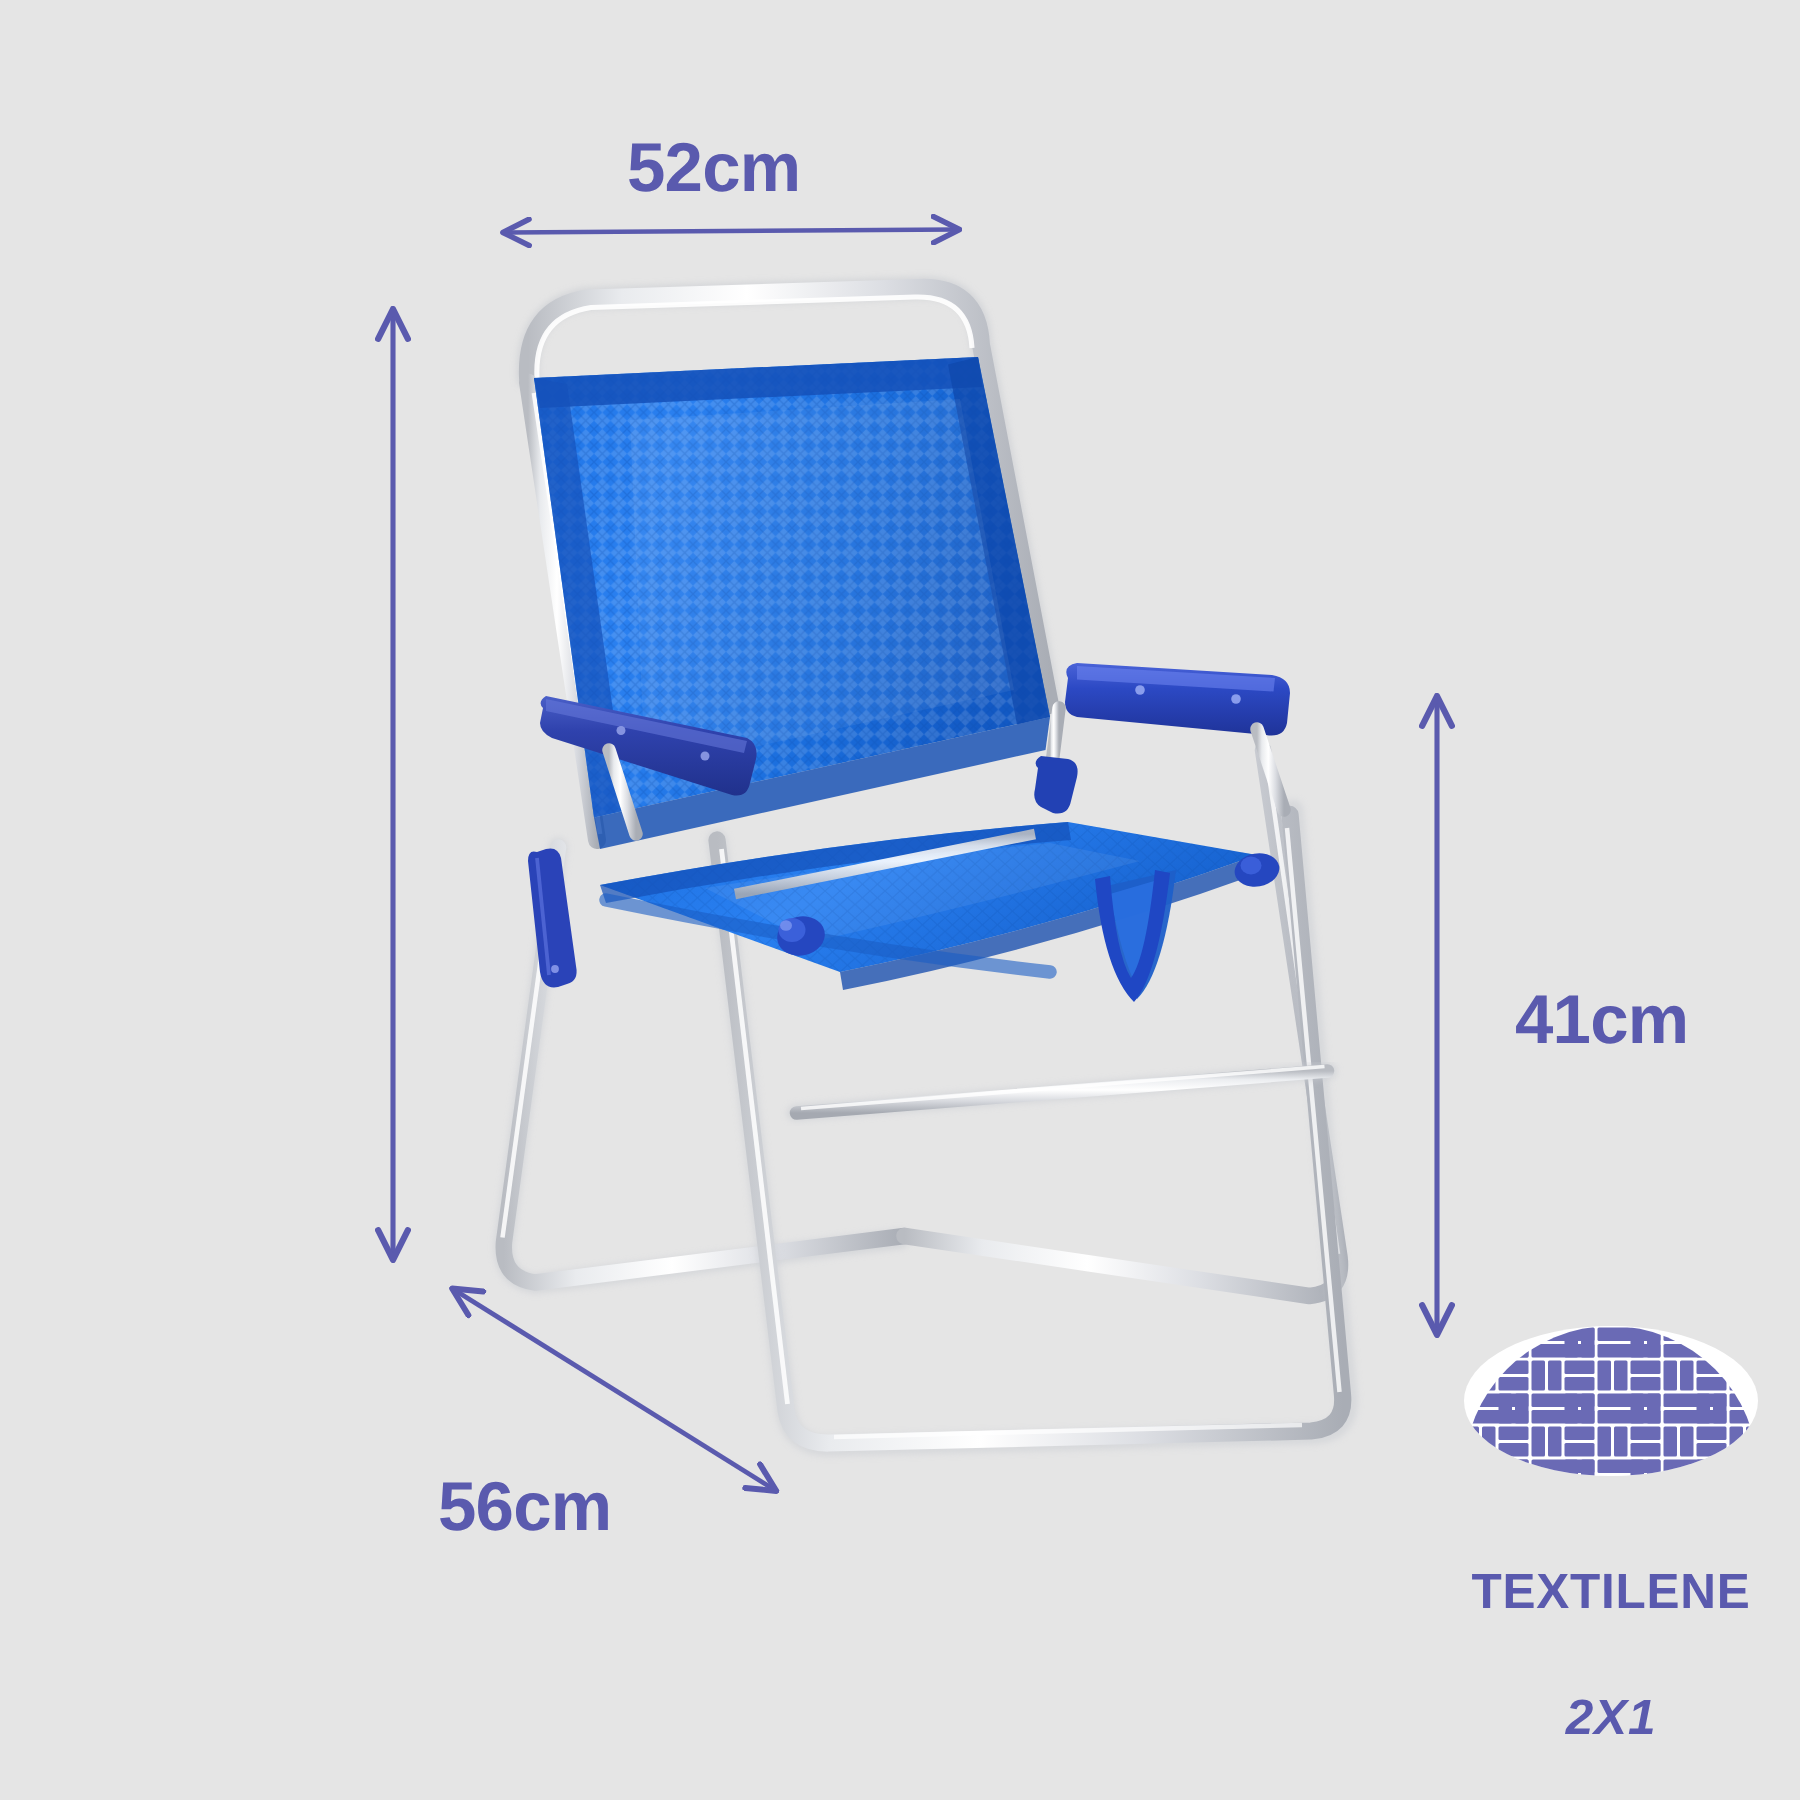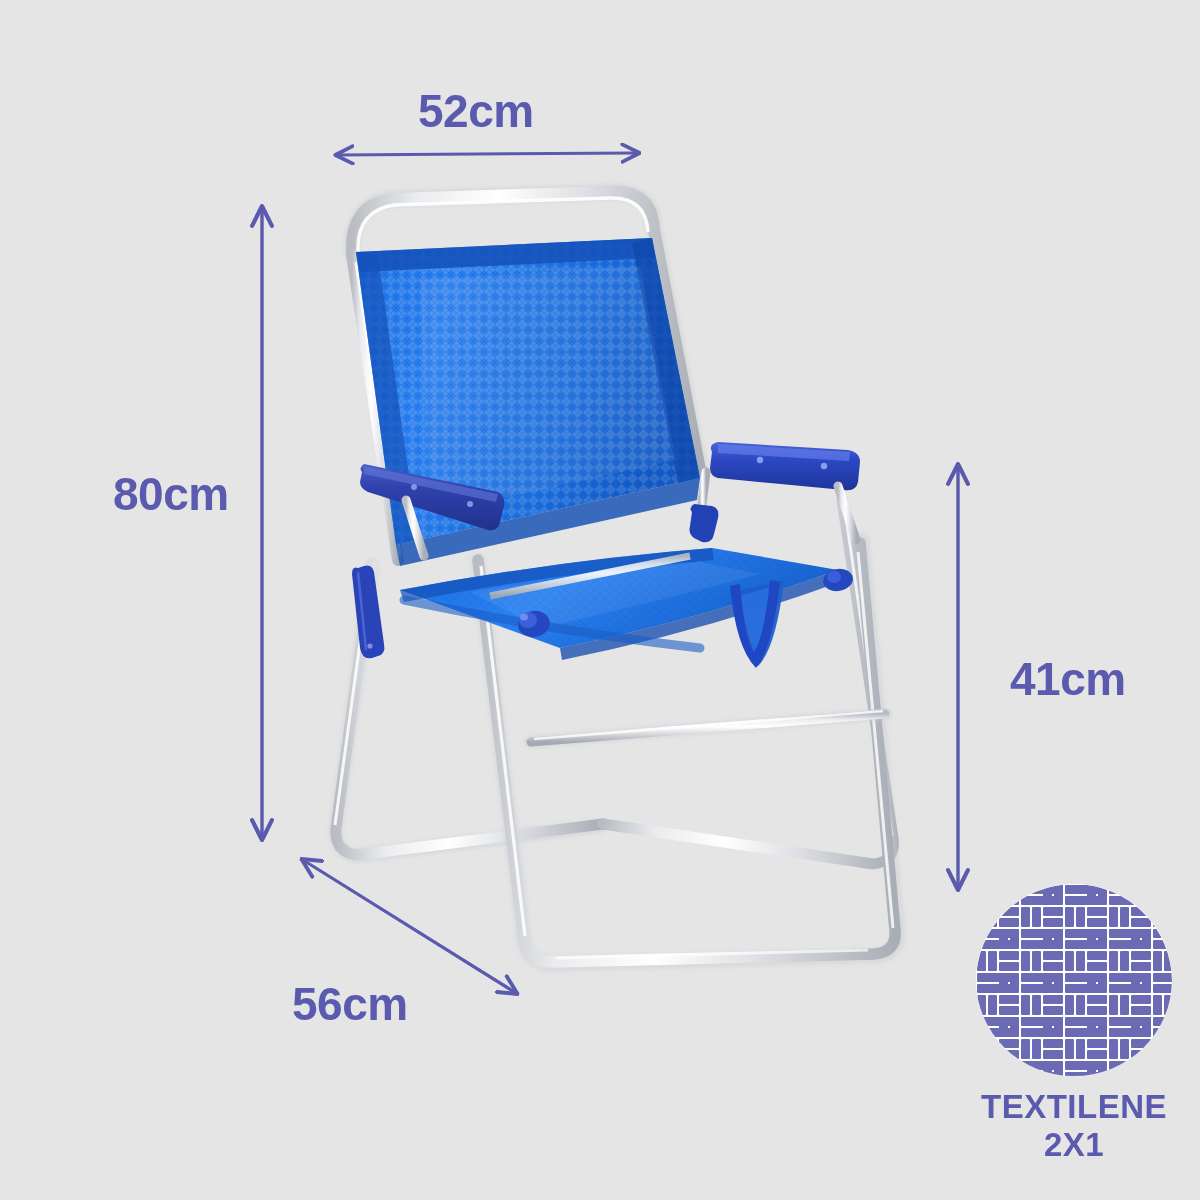--- a/index.html
+++ b/index.html
@@ -18,32 +18,32 @@
     letter-spacing:-0.5px;
     white-space:nowrap;
     -webkit-font-smoothing:antialiased;
   }
   #lbl-52{left:418px;top:84px;font-size:46px;}
   #lbl-80{left:113px;top:467px;font-size:46px;}
   #lbl-41{left:972px;top:652px;font-size:46px;margin-left:38px;}
   #lbl-56{left:292px;top:977px;font-size:46px;}
   #badge-wrap{
     position:absolute;left:968px;top:884px;width:212px;height:280px;
-    display:flex;flex-direction:column;align-items:center;
+    display:flex;flex-direction:column;align-items:center;gap:46px;
   }
   #badge-circle{
     width:196px;height:196px;border-radius:50%;
     overflow:hidden;position:relative;background:#ffffff;
   }
   .badge-text{
     color:#5a5aae;font-weight:bold;font-size:33px;
     letter-spacing:0.5px;text-align:center;line-height:1.12;
   }
   #badge-name{margin-top:13px;}
-  #badge-spec{margin-top:1px;}
+  #badge-spec{margin-top:1px;font-style:italic;}
 </style>
 </head>
 <body>
 
 <div id="stage">
 
   <svg class="layer" viewBox="0 0 1200 1200" xmlns="http://www.w3.org/2000/svg">
     <defs>
 
       <linearGradient id="tubeV" x1="0" y1="0" x2="1" y2="0">
@@ -209,21 +209,20 @@
 
     <line x1="262" y1="208" x2="262" y2="838" stroke="#5a5aae" stroke-width="3.4" marker-start="url(#ah)" marker-end="url(#ah)"></line>
 
     <line x1="958" y1="466" x2="958" y2="888" stroke="#5a5aae" stroke-width="3.4" marker-start="url(#ah)" marker-end="url(#ah)"></line>
 
     <line x1="303" y1="860" x2="516" y2="993" stroke="#5a5aae" stroke-width="3.2" marker-start="url(#ah)" marker-end="url(#ah)"></line>
   </svg>
 
   <div class="dimlabel" id="lbl-52">52cm</div>
 
-  <div class="dimlabel" id="lbl-80">80cm</div>
 
   <div class="dimlabel" id="lbl-41">41cm</div>
 
   <div class="dimlabel" id="lbl-56">56cm</div>
 
   <div id="badge-wrap">
     <div id="badge-circle">
       <svg viewBox="0 0 196 196" width="196" height="196" xmlns="http://www.w3.org/2000/svg">
         <defs>
           <clipPath id="circClip">

